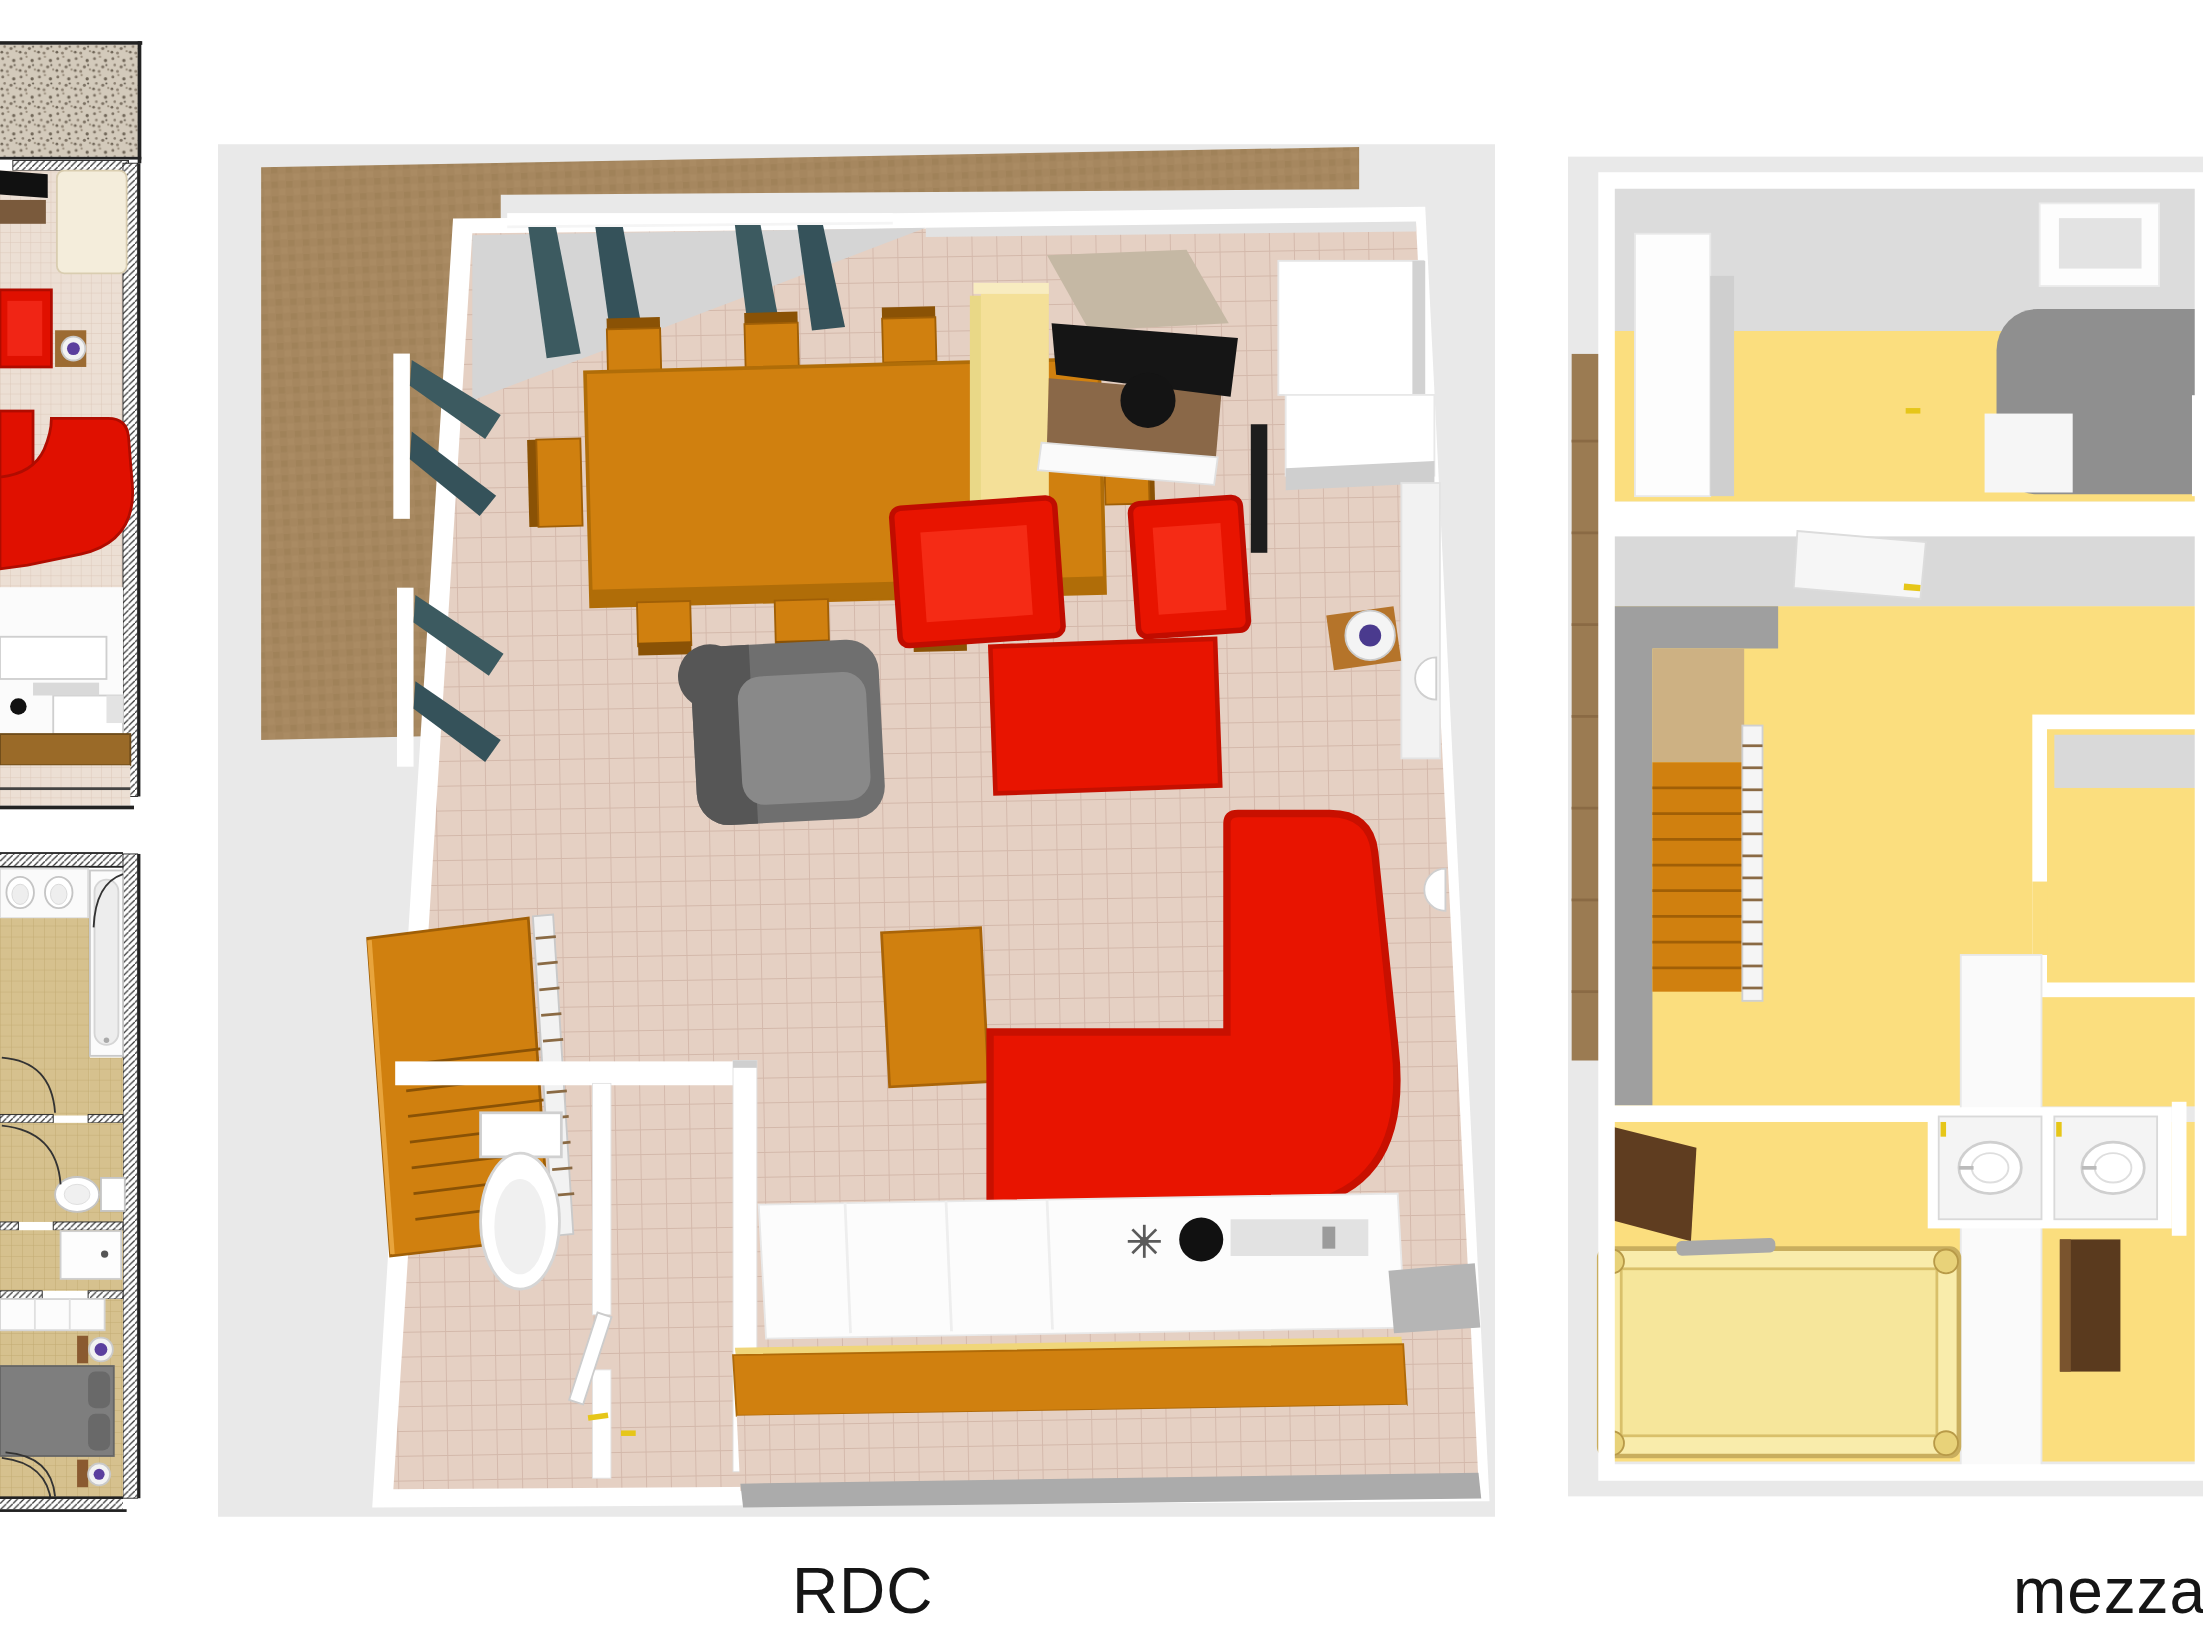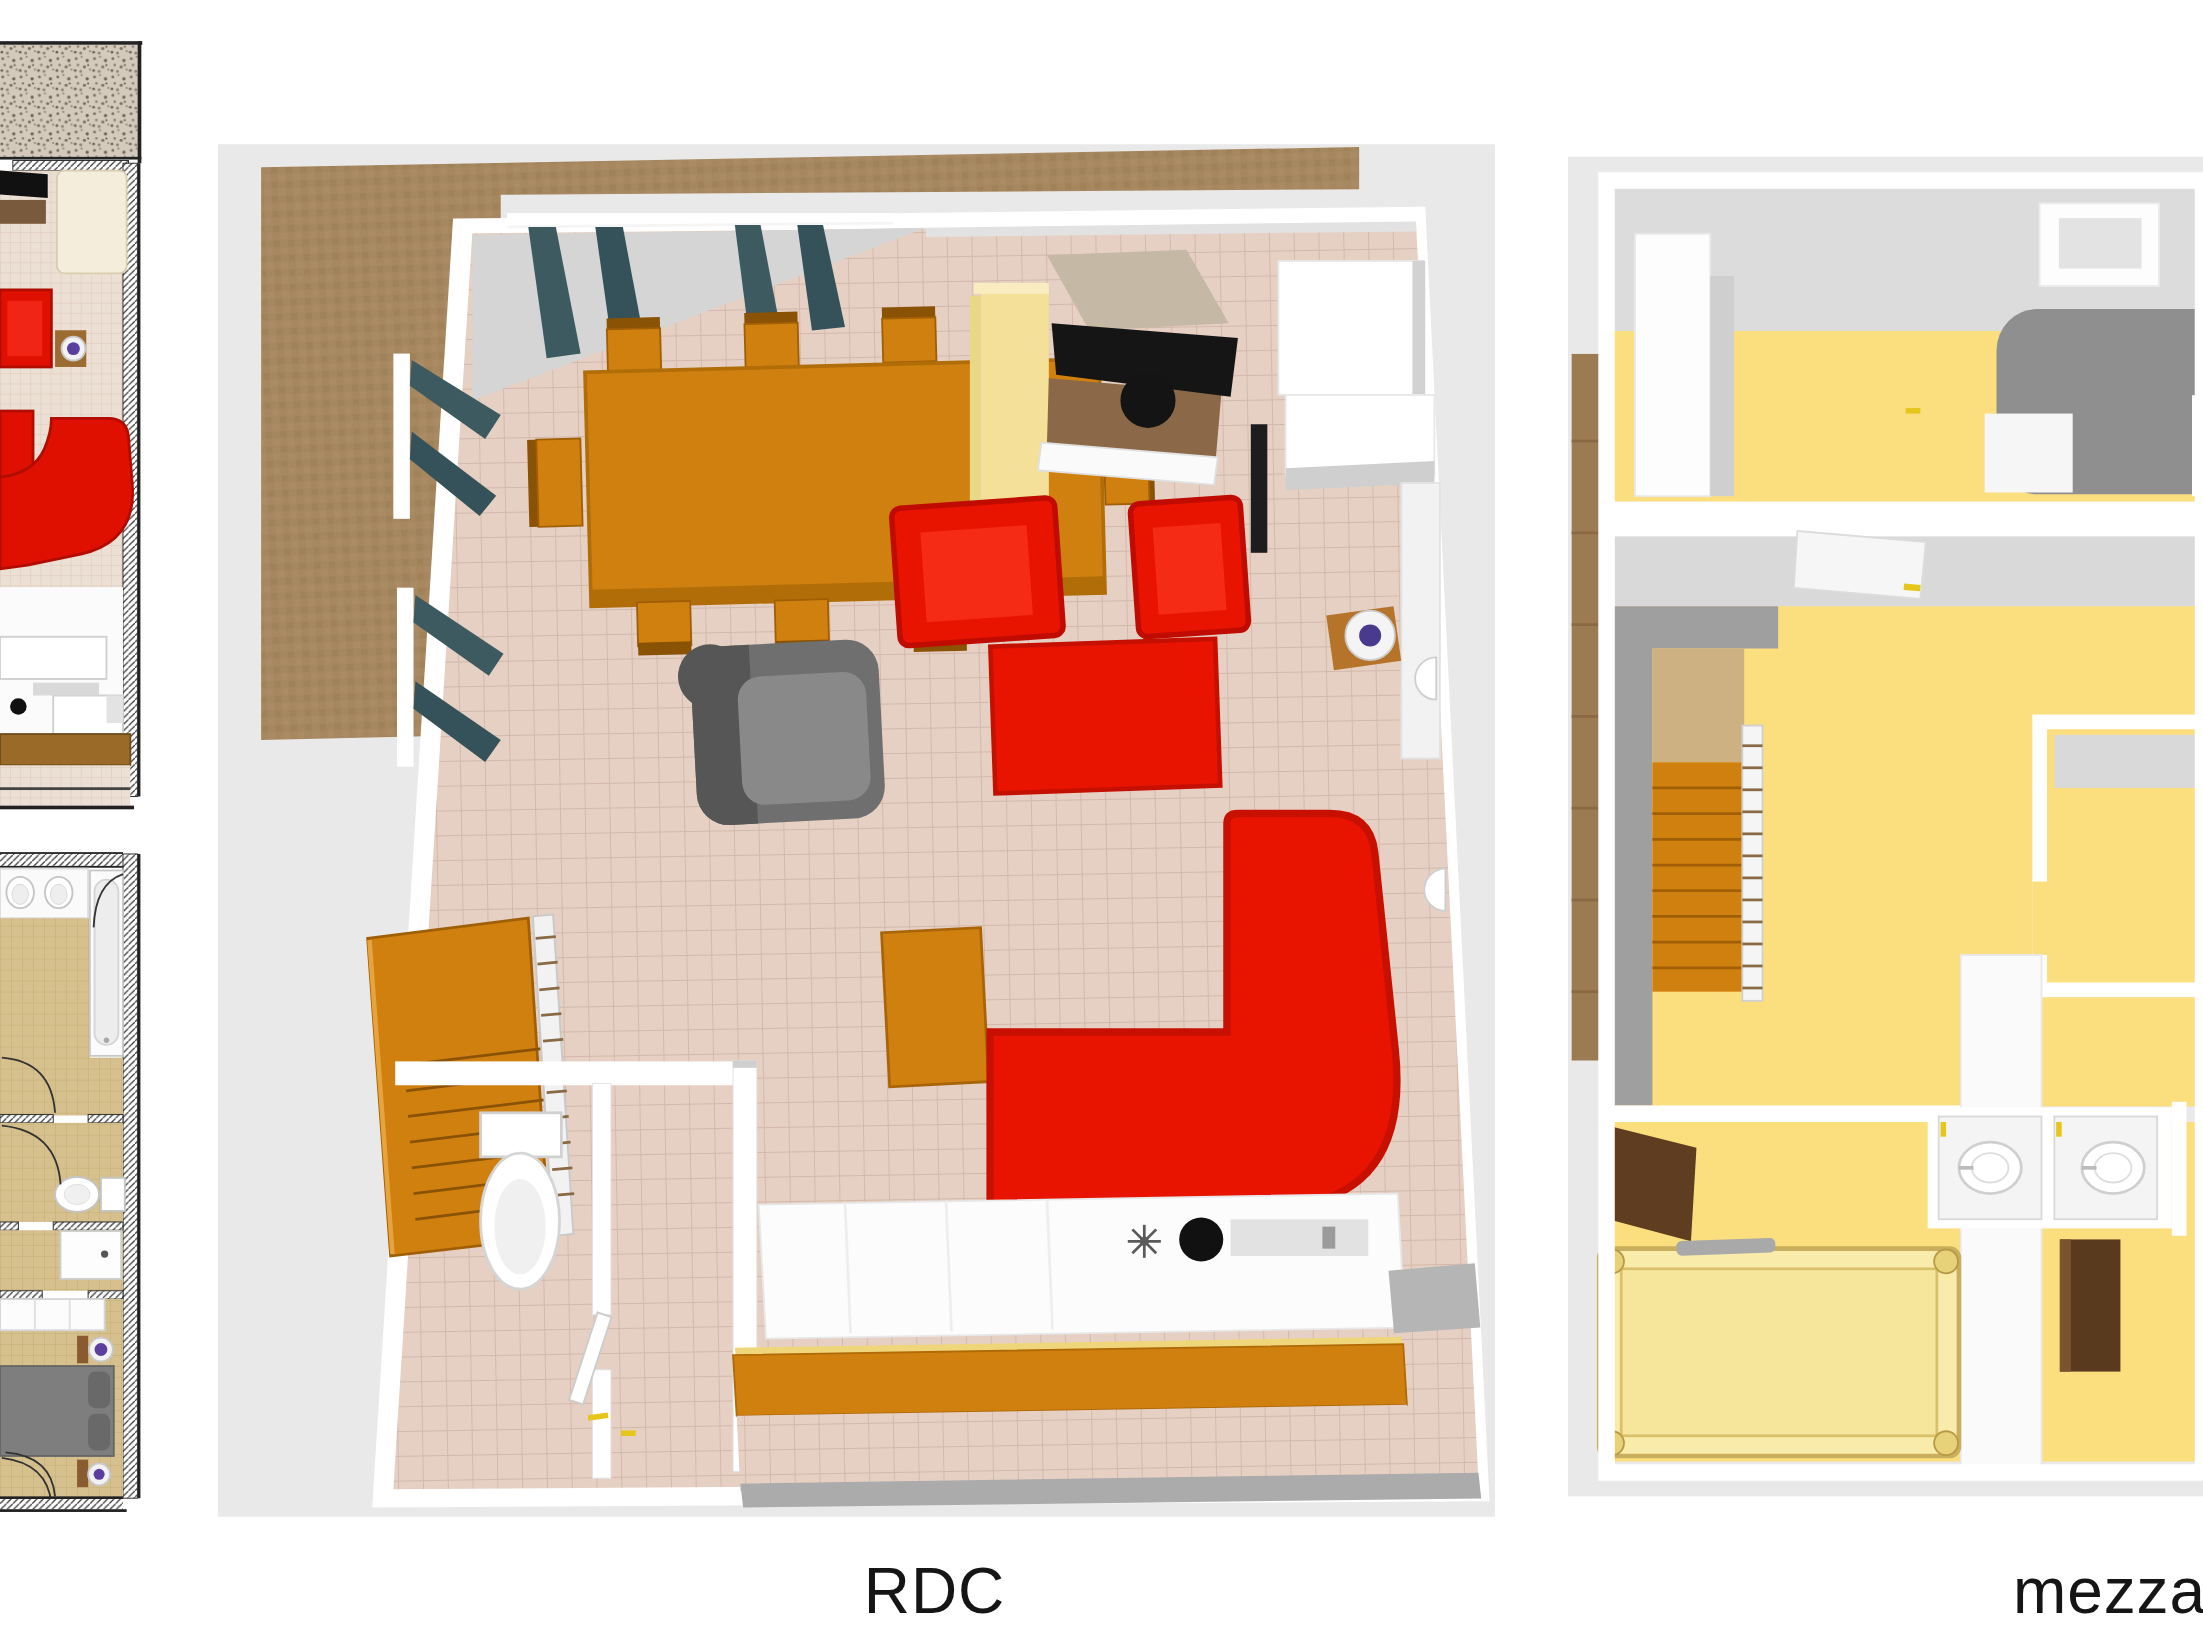--- a/index.html
+++ b/index.html
@@ -5,21 +5,21 @@
   html,body{margin:0;padding:0;}
   body{
     width:2204px;height:1653px;position:relative;overflow:hidden;
     background:#ffffff;font-family:"Liberation Sans", sans-serif;
   }
   .plan{position:absolute;}
   .floor-label{
     position:absolute;font-size:64px;color:#151515;letter-spacing:0.9px;
     font-family:"Liberation Sans", sans-serif;white-space:nowrap;
   }
-  #label-rdc{left:792px;top:1554px;width:285px;text-align:center;}
+  #label-rdc{left:792px;top:1554px;width:285px;text-align:left;}
   #label-mezzanine{left:2013px;top:1554px;width:386px;text-align:left;}
   svg{display:block;}
 </style>
 </head>
 <body>
 
 <svg class="plan" style="left:0;top:41px" width="145" height="785" viewBox="0 45 158 855">
   <defs>
     <pattern id="gravel" width="20" height="20" patternUnits="userSpaceOnUse">
       <rect width="20" height="20" fill="#d3cabb"></rect>

